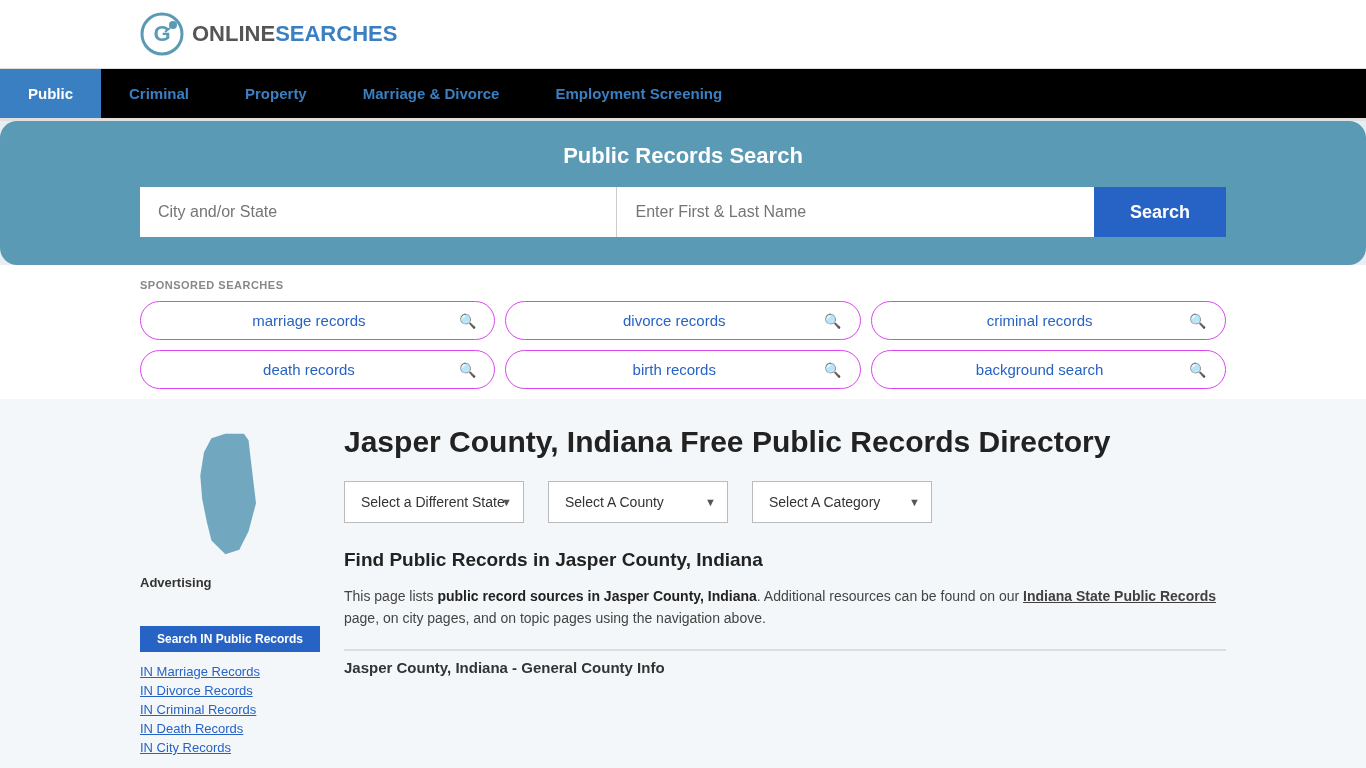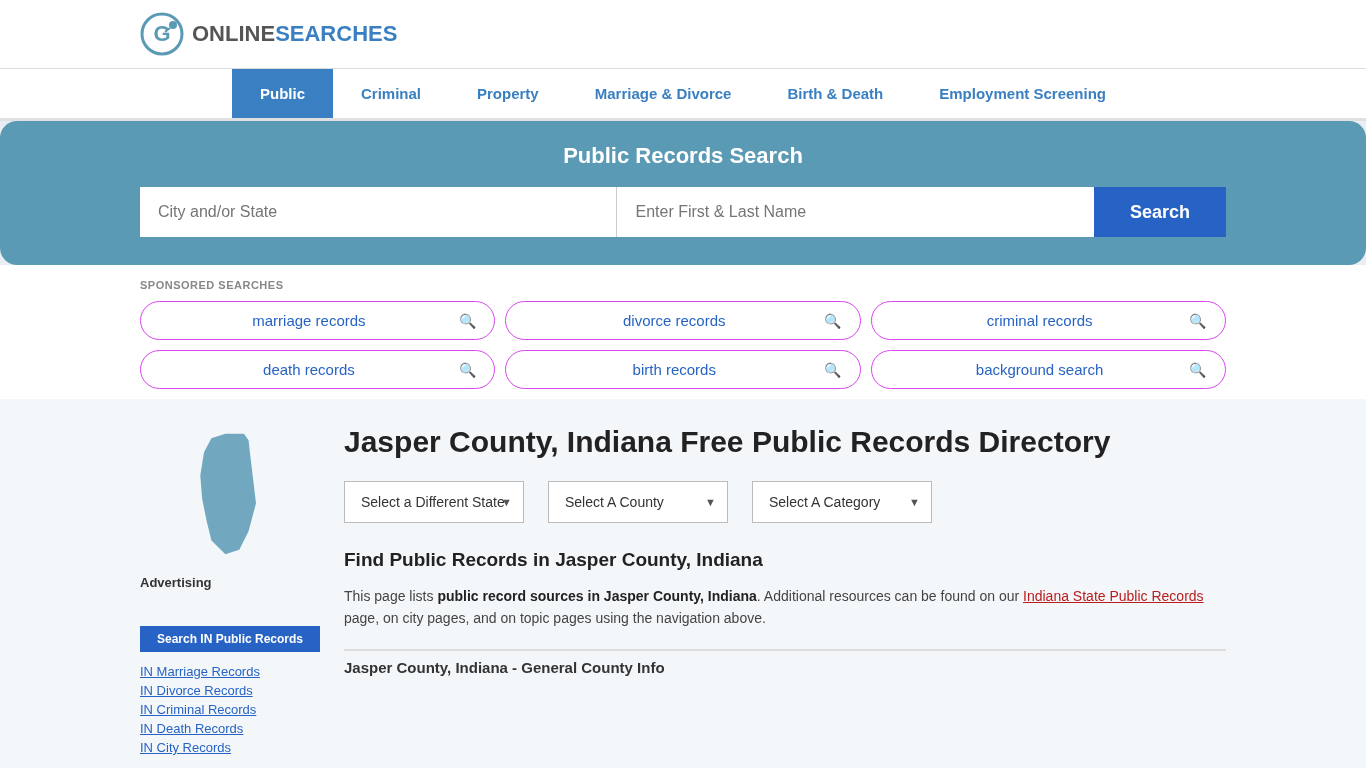--- a/index.html
+++ b/index.html
@@ -7,21 +7,21 @@
 
     
     .header { background: #fff; padding: 12px 140px; display: flex; align-items: center; border-bottom: 1px solid #ddd; }
     .logo { display: flex; align-items: center; gap: 8px; }
     .logo-icon { width: 44px; height: 44px; }
     .logo-text { font-size: 22px; font-weight: bold; }
     .logo-online { color: #555; }
     .logo-searches { color: #3a7fc1; }
 
     
-    .nav { background: #ffffff; display: flex; justify-content: center; border-bottom: 3px solid #e0e0e0; }
+    .nav { background: #000000; display: flex; border-bottom: 3px solid #e0e0e0; }
     .nav-item { padding: 16px 28px; font-size: 15px; font-weight: 600; color: #3a7fc1; cursor: pointer; text-decoration: none; }
     .nav-item.active { background: #3a7fc1; color: #fff; }
 
     
     .hero { background: #5b9ab5; padding: 22px 140px 28px; border-radius: 17px; }
     .hero-title { text-align: center; color: #fff; font-size: 22px; font-weight: bold; margin-bottom: 18px; }
     .search-bar { display: flex; gap: 0; }
     .search-input { flex: 1; padding: 16px 18px; font-size: 16px; border: none; outline: none; color: #999; }
     .search-input:first-child { border-right: 1px solid #ccc; }
     .search-btn { background: #2763c4; color: #fff; border: none; padding: 0 36px; font-size: 18px; font-weight: bold; cursor: pointer; }
@@ -47,21 +47,21 @@
     
     .content-panel { flex: 1; padding: 24px 0; }
     .page-title { font-size: 30px; font-weight: bold; color: #222; line-height: 1.25; margin-bottom: 20px; }
     .selects-row { display: flex; gap: 24px; margin-bottom: 26px; }
     .select-dropdown { padding: 12px 16px; border: 1px solid #bbb; background: #fff; font-size: 14px; color: #333; cursor: pointer; min-width: 180px; appearance: none; -webkit-appearance: none; }
     .select-wrapper { position: relative; display: inline-block; }
     .select-wrapper::after { content: '▼'; position: absolute; right: 12px; top: 50%; transform: translateY(-50%); pointer-events: none; font-size: 11px; color: #555; }
     .find-title { font-size: 19px; font-weight: bold; color: #222; margin-bottom: 14px; }
     .desc-text { font-size: 14px; color: #444; line-height: 1.6; }
     .desc-text strong { color: #222; }
-    .desc-text a { color: #b91c1c; }
+    .desc-text a { color: #404040; font-weight: bold; }
     .section-divider { border-top: 2px solid #ddd; margin-top: 20px; padding-top: 8px; }
     .section-subheading { font-size: 15px; font-weight: bold; color: #333; }
   </style>
 </head>
 <body>
 
 <div class="header">
   <div class="logo">
     <svg class="logo-icon" viewBox="0 0 44 44" xmlns="http://www.w3.org/2000/svg">
       <circle cx="22" cy="22" r="20" fill="none" stroke="#5b9ab5" stroke-width="3"></circle>
@@ -73,21 +73,20 @@
       <span class="logo-online">ONLINE</span><span class="logo-searches">SEARCHES</span>
     </span>
   </div>
 </div>
 
 <nav class="nav">
   <a class="nav-item active">Public</a>
   <a class="nav-item">Criminal</a>
   <a class="nav-item">Property</a>
   <a class="nav-item">Marriage &amp; Divorce</a>
-  <a class="nav-item">Birth &amp; Death</a>
   <a class="nav-item">Employment Screening</a>
 </nav>
 
 <div class="hero">
   <div class="hero-title">Public Records Search</div>
   <div class="search-bar">
     <input class="search-input" type="text" placeholder="City and/or State" style="">
     <input class="search-input" type="text" placeholder="Enter First &amp; Last Name" style="">
     <button class="search-btn">Search</button>
   </div>

